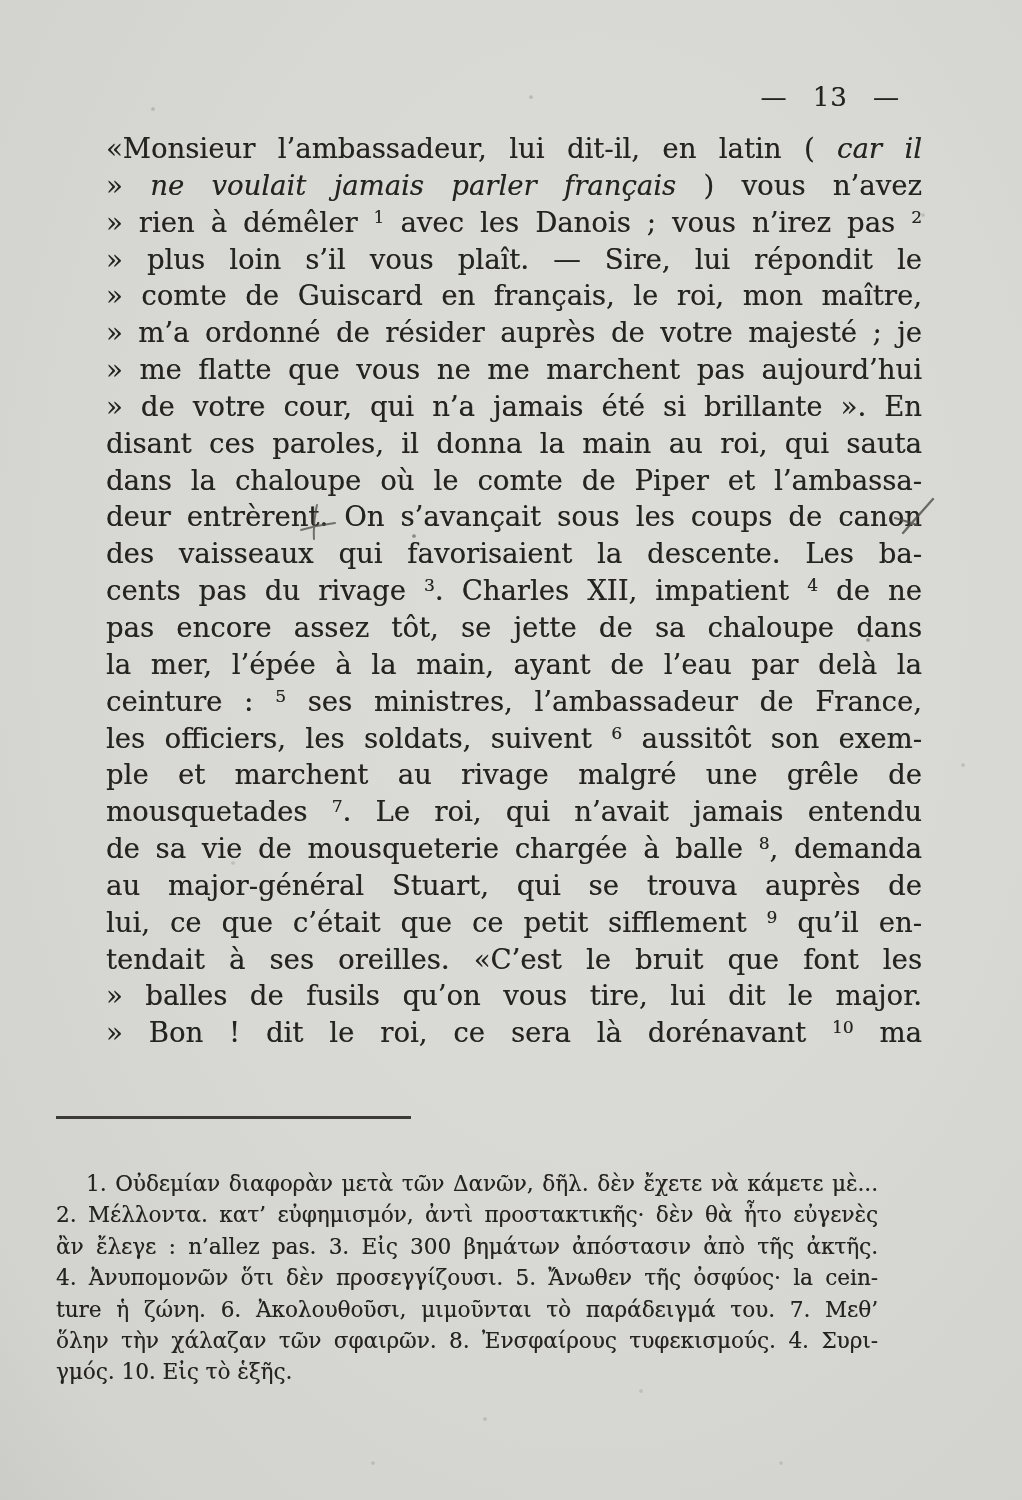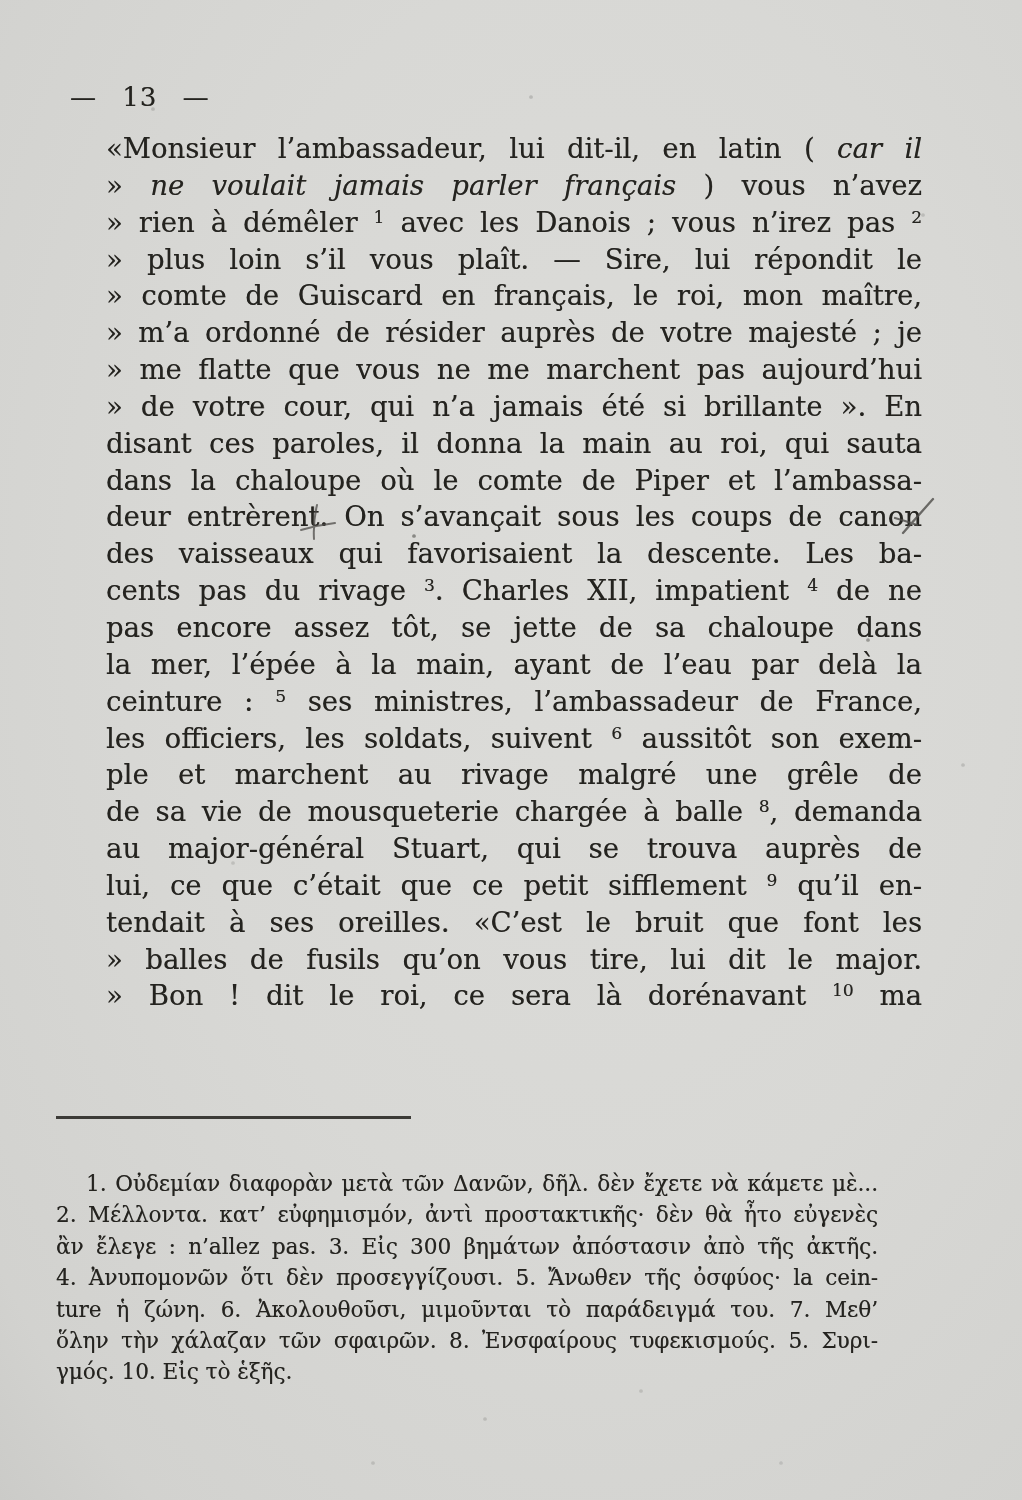--- a/index.html
+++ b/index.html
@@ -12,21 +12,21 @@
     position: relative;
     width: 1022px; height: 1500px;
     overflow: hidden;
     background:
       radial-gradient(ellipse at 58% 40%, #dcdcd9 0%, #d8d8d5 50%, #d2d2cf 88%, #cbcbc8 100%);
     color: #24231f;
   }
   .header {
     position: absolute;
     top: 82px; left: 70px; width: 830px;
-    text-align: left;
+    text-align: right;
     font-size: 26px;
     word-spacing: 16px;
     letter-spacing: 1px;
     text-shadow: 0.3px 0.3px 0.6px rgba(35,34,30,.55);
   }
   .main {
     position: absolute;
     top: 130px; left: 58px; width: 816px;
     font-size: 27.5px;
     text-shadow: 0.3px 0.3px 0.6px rgba(35,34,30,.5);
@@ -110,37 +110,38 @@
       <div class="line"><span>disant ces paroles, il donna la main au roi, qui sauta</span></div>
       <div class="line"><span>dans la chaloupe où le comte de Piper et l’ambassa-</span></div>
       <div class="line"><span>deur entrèrent. On s’avançait sous les coups de canon</span></div>
       <div class="line"><span>des vaisseaux qui favorisaient la descente. Les ba-</span></div>
       <div class="line"><span>cents pas du rivage </span><span class="sup">3</span><span>. Charles XII, impatient </span><span class="sup">4</span><span> de ne</span></div>
       <div class="line"><span>pas encore assez tôt, se jette de sa chaloupe dans</span></div>
       <div class="line"><span>la mer, l’épée à la main, ayant de l’eau par delà la</span></div>
       <div class="line"><span>ceinture : </span><span class="sup">5</span><span> ses ministres, l’ambassadeur de France,</span></div>
       <div class="line"><span>les officiers, les soldats, suivent </span><span class="sup">6</span><span> aussitôt son exem-</span></div>
       <div class="line"><span>ple et marchent au rivage malgré une grêle de</span></div>
+      <div class="line"><span>mousquetades </span><span class="sup">7</span><span>. Le roi, qui n’avait jamais entendu</span></div>
       <div class="line"><span>de sa vie de mousqueterie chargée à balle </span><span class="sup">8</span><span>, demanda</span></div>
       <div class="line"><span>au major-général Stuart, qui se trouva auprès de</span></div>
       <div class="line"><span>lui, ce que c’était que ce petit sifflement </span><span class="sup">9</span><span> qu’il en-</span></div>
       <div class="line"><span>tendait à ses oreilles. «C’est le bruit que font les</span></div>
       <div class="line"><span>» balles de fusils qu’on vous tire, lui dit le major.</span></div>
       <div class="line"><span>» Bon ! dit le roi, ce sera là dorénavant </span><span class="sup">10</span><span> ma</span></div>
     </div>
 
   <div class="rule"></div>
 
   <div class="footnotes" id="footnotes">
       <div class="line indent">1. Οὐδεμίαν διαφορὰν μετὰ τῶν Δανῶν, δῆλ. δὲν ἔχετε νὰ κάμετε μὲ...</div>
       <div class="line">2. Μέλλοντα. κατ’ εὐφημισμόν, ἀντὶ προστακτικῆς· δὲν θὰ ἦτο εὐγενὲς</div>
       <div class="line">ἂν ἔλεγε : n’allez pas. 3. Εἰς 300 βημάτων ἀπόστασιν ἀπὸ τῆς ἀκτῆς.</div>
       <div class="line">4. Ἀνυπομονῶν ὅτι δὲν προσεγγίζουσι. 5. Ἄνωθεν τῆς ὀσφύος· la cein-</div>
       <div class="line">ture ἡ ζώνη. 6. Ἀκολουθοῦσι, μιμοῦνται τὸ παράδειγμά του. 7. Μεθ’</div>
-      <div class="line">ὅλην τὴν χάλαζαν τῶν σφαιρῶν. 8. Ἐνσφαίρους τυφεκισμούς. 5. Συρι-</div>
+      <div class="line">ὅλην τὴν χάλαζαν τῶν σφαιρῶν. 8. Ἐνσφαίρους τυφεκισμούς. 4. Συρι-</div>
       <div class="line last">γμός. 10. Εἰς τὸ ἑξῆς.</div>
     </div>
 
   <svg class="marks" width="1022" height="1500" viewBox="0 0 1022 1500">
     <g stroke="#4e4c49" stroke-width="2.3" stroke-linecap="round" fill="none" opacity="0.8">
       <path d="M895,518 Q906,521 917,525"></path>
       <path d="M903,533 Q917,517 933,499"></path>
     </g>
     <g stroke="#4e4c49" stroke-width="2" stroke-linecap="round" fill="none" opacity="0.75">
       <path d="M317,505 Q313,522 314,539"></path>

